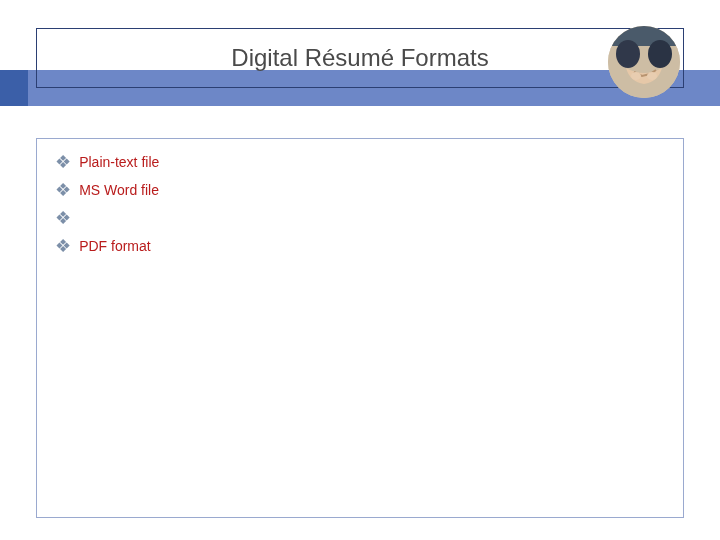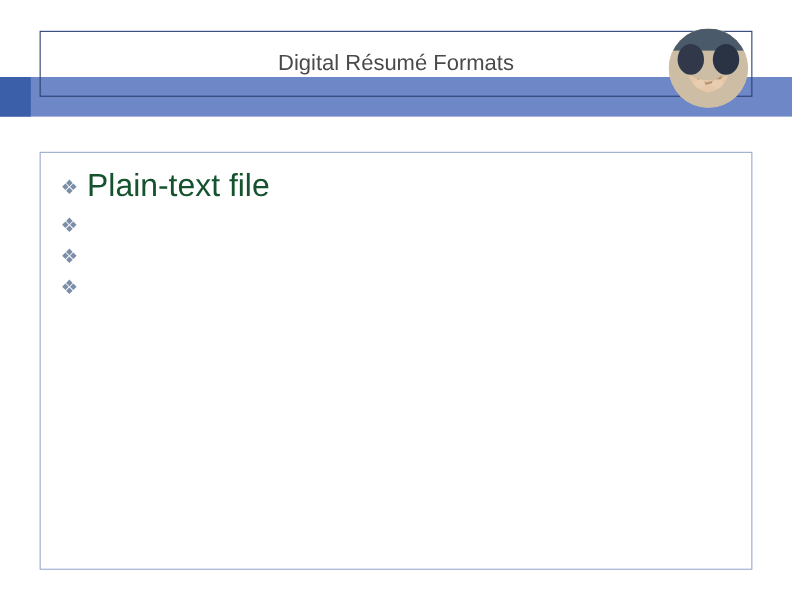--- a/index.html
+++ b/index.html
@@ -33,21 +33,21 @@
       left: 36px;
       width: 648px;
       height: 60px;
       border: 1.5px solid #2b3f73;
       background: transparent;
       display: flex;
       align-items: center;
       justify-content: center;
     }
     .title-text {
-      font-size: 20px;
+      font-size: 24px;
       color: #4a4a4a;
       font-weight: 400;
     }
     .corner-img {
       position: absolute;
       top: 26px;
       right: 40px;
       width: 72px;
       height: 72px;
       border-radius: 50%;
@@ -69,22 +69,22 @@
       align-items: center;
       margin-bottom: 10px;
     }
     .bullet-icon {
       color: #7c8fa8;
       font-size: 18px;
       margin-right: 8px;
       line-height: 1;
     }
     .bullet-text {
-      font-size: 29px;
-      color: #14532d;
+      font-size: 14px;
+      color: #b91c1c;
     }
   </style>
 </head>
 <body>
 
 <div class="header-band"></div>
 <div class="header-accent"></div>
 
 <div class="title-box">
   <span class="title-text">Digital Résumé Formats</span>
@@ -103,20 +103,22 @@
   </svg>
 </div>
 
 <div class="content-box">
   <div class="bullet-row">
     <span class="bullet-icon">❖</span>
     <span class="bullet-text">Plain-text file</span>
   </div>
   <div class="bullet-row">
     <span class="bullet-icon">❖</span>
+    <span class="bullet-text">MS Word file</span>
   </div>
   <div class="bullet-row">
     <span class="bullet-icon">❖</span>
   </div>
   <div class="bullet-row">
     <span class="bullet-icon">❖</span>
+    <span class="bullet-text">PDF format</span>
   </div>
 </div>
 
 </body></html>

